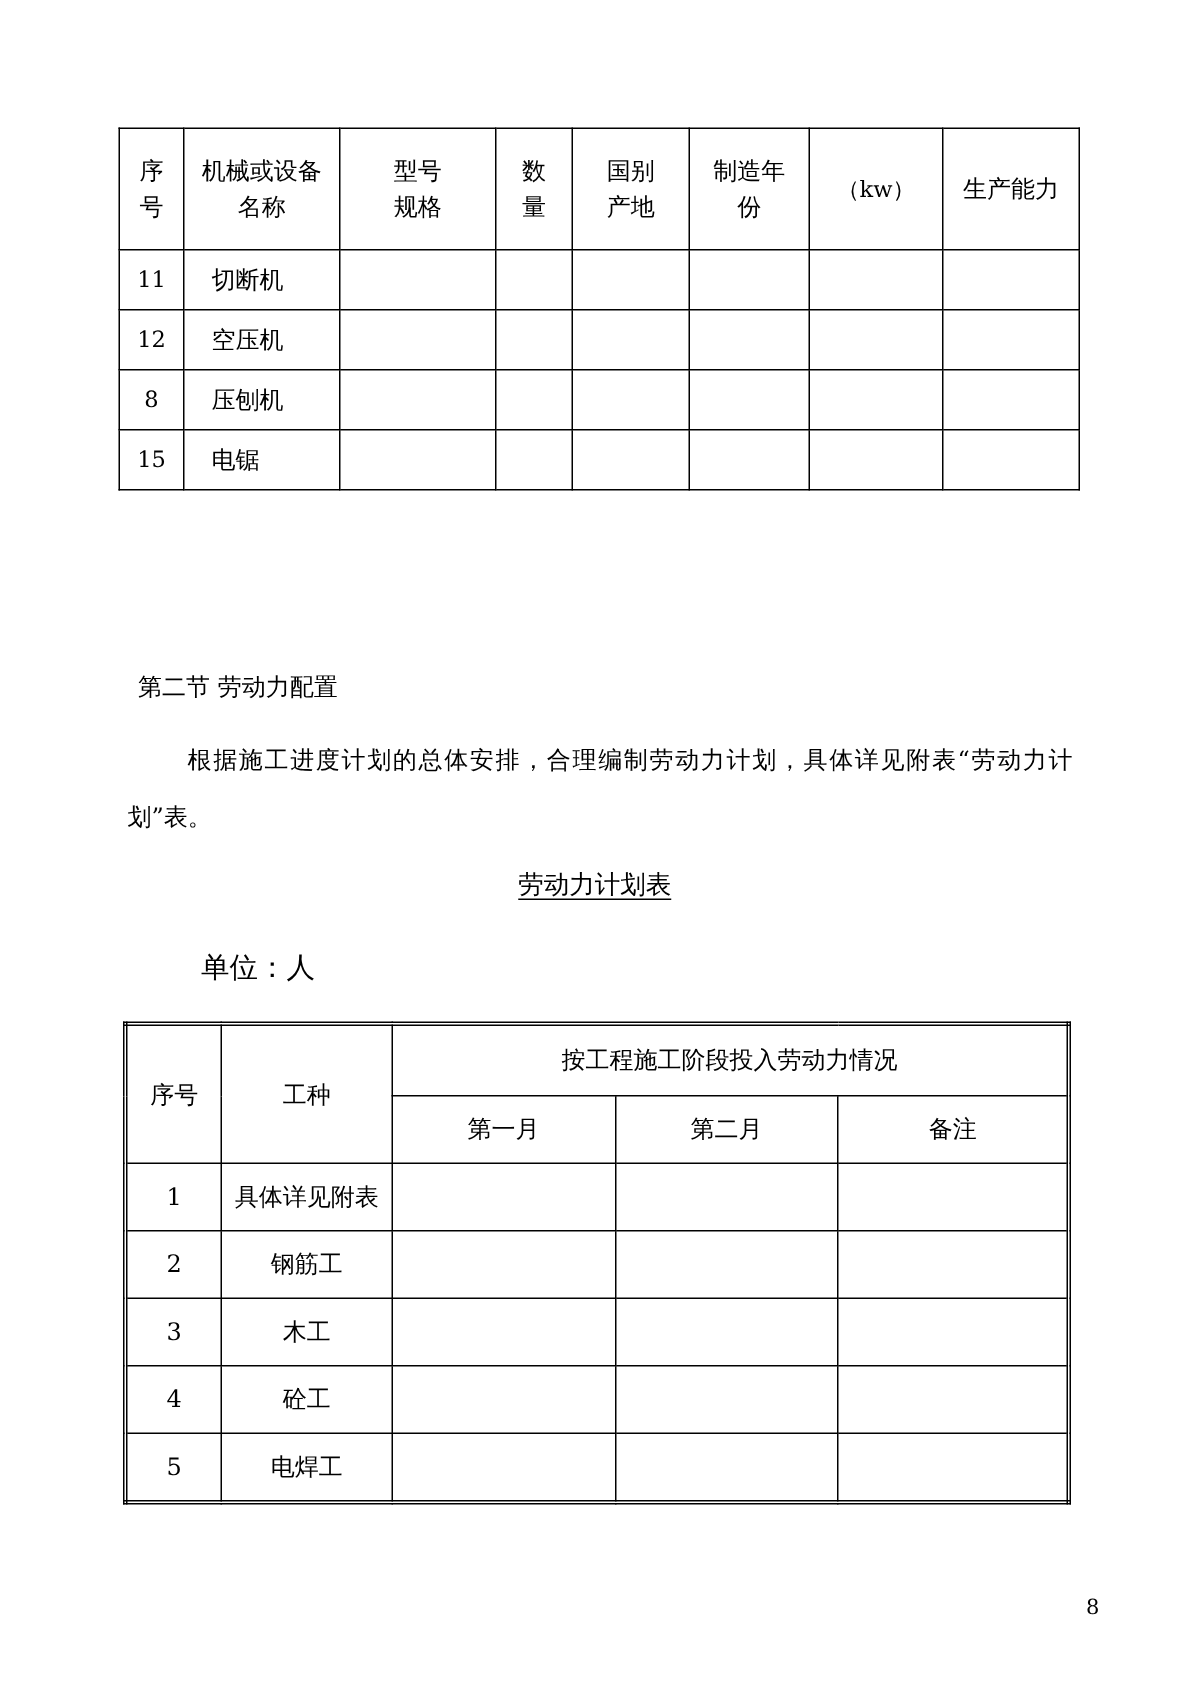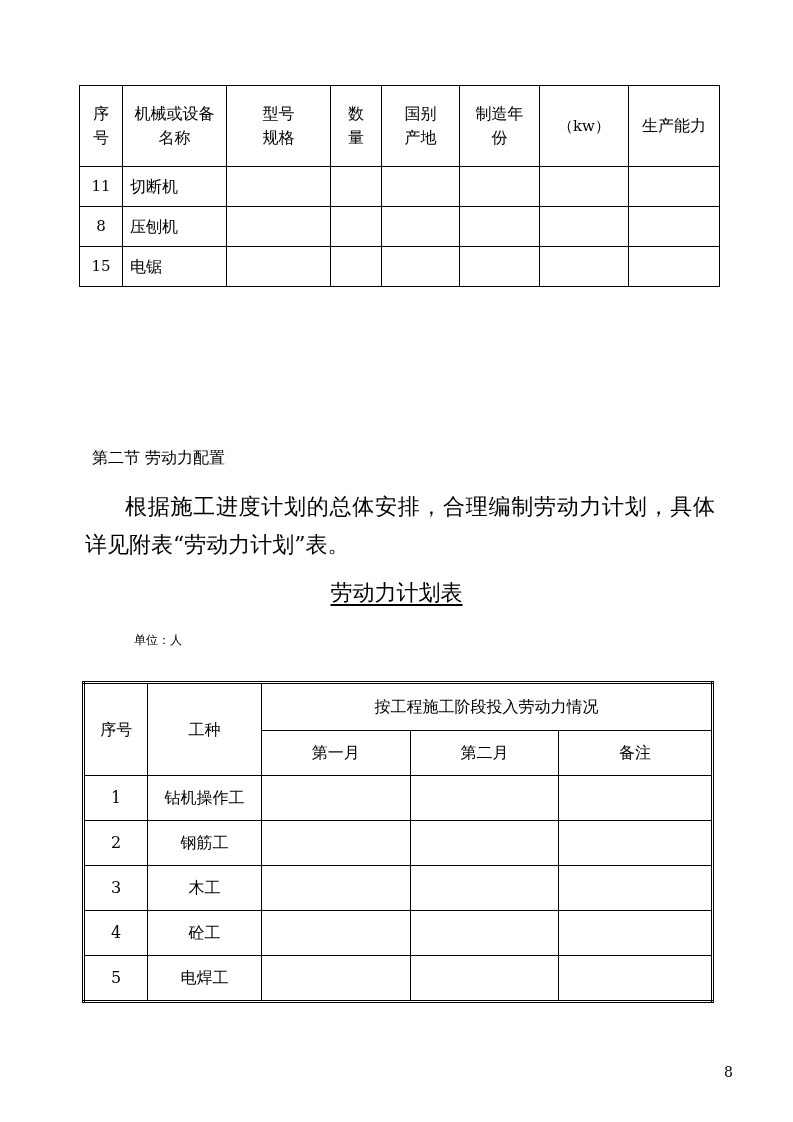--- a/index.html
+++ b/index.html
@@ -47,21 +47,21 @@
     height: 39px;
   }
   #equipment-table tr.header-row td {
     height: 80px;
   }
   #equipment-table td.cell-seq {
     font-size: 15px;
   }
   #equipment-table td.cell-name {
     text-align: left;
-    padding-left: 7px;
+    padding-left: 18px;
     font-size: 16px;
   }
   .hdr-stack {
     display: block;
     line-height: 1.5;
   }
   .kw-label {
     font-family: "DejaVu Serif", "Liberation Serif", serif;
     font-size: 15px;
   }
@@ -73,46 +73,46 @@
     top: 446px;
     font-size: 16px;
     line-height: 1.5;
     white-space: nowrap;
   }
   .body-paragraph {
     position: absolute;
     left: 85px;
     top: 488px;
     width: 630px;
-    font-size: 22px;
+    font-size: 16px;
     line-height: 38px;
     text-indent: 40px;
     text-align: justify;
   }
 
   
   .plan-title {
     position: absolute;
     left: 0;
     top: 578px;
     width: 793px;
     text-align: center;
-    font-size: 22px;
+    font-size: 17px;
   }
   .plan-title span.u {
     text-decoration: underline;
     text-underline-offset: 4px;
   }
 
   
   .unit-label {
     position: absolute;
     left: 134px;
     top: 632px;
-    font-size: 12px;
+    font-size: 19px;
   }
 
   
   #labor-table {
     position: absolute;
     left: 82px;
     top: 681px;
     width: 632px;
     border: 3px double #000000;
   }
@@ -194,20 +194,30 @@
         <td class="cell-seq">11</td>
         <td class="cell-name">切断机</td>
         <td></td>
         <td></td>
         <td></td>
         <td></td>
         <td></td>
         <td></td>
       </tr>
       <tr>
+        <td class="cell-seq">12</td>
+        <td class="cell-name">空压机</td>
+        <td></td>
+        <td></td>
+        <td></td>
+        <td></td>
+        <td></td>
+        <td></td>
+      </tr>
+      <tr>
         <td class="cell-seq">8</td>
         <td class="cell-name">压刨机</td>
         <td></td>
         <td></td>
         <td></td>
         <td></td>
         <td></td>
         <td></td>
       </tr>
       <tr>
@@ -248,21 +258,21 @@
         <td class="span-head" colspan="3">按工程施工阶段投入劳动力情况</td>
       </tr>
       <tr>
         <td class="sub-head">第一月</td>
         <td class="sub-head">第二月</td>
         <td class="sub-head">备注</td>
       </tr>
 
       <tr>
         <td>1</td>
-        <td>钻机操作工</td>
+        <td>具体详见附表</td>
         <td></td>
         <td></td>
         <td></td>
       </tr>
       <tr>
         <td>2</td>
         <td>钢筋工</td>
         <td></td>
         <td></td>
         <td></td>

